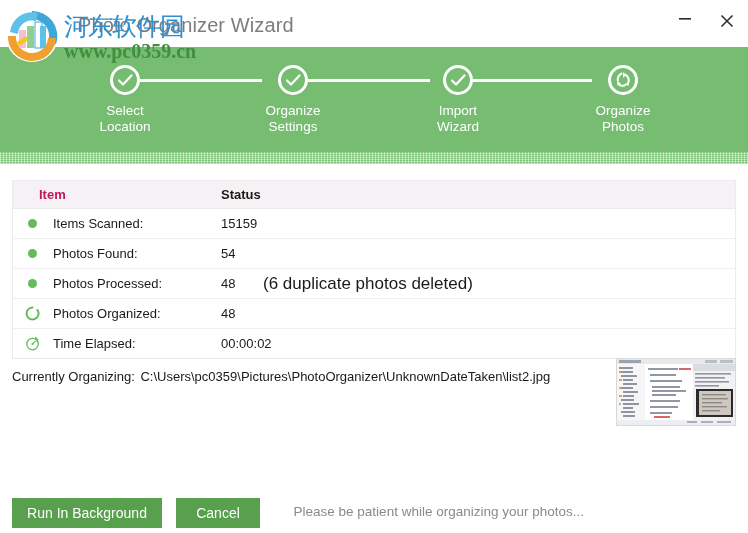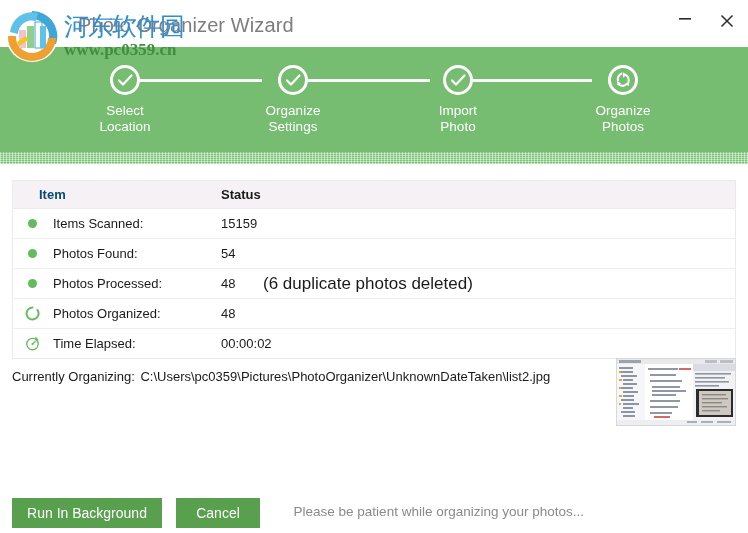--- a/index.html
+++ b/index.html
@@ -77,21 +77,21 @@
     font-weight: normal;
     color: #2f8fd0;
     white-space: nowrap;
     letter-spacing: -1px;
   }
   .wm-url {
     position: absolute;
     left: 62px;
     top: 36px;
     font-family: "Liberation Serif", serif;
-    font-size: 17px;
+    font-size: 20px;
     font-weight: bold;
     color: #3f8f3f;
     white-space: nowrap;
   }
 
   
   .stepper-band {
     position: absolute;
     left: 0; top: 47px;
     width: 748px;
@@ -165,21 +165,21 @@
     background: #f6f1f4;
     border-bottom: 1px solid #eceaec;
     display: flex;
     align-items: center;
   }
   .th-item {
     position: absolute;
     left: 26px;
     font-size: 13px;
     font-weight: bold;
-    color: #0c4a6e;
+    color: #be185d;
   }
   .th-status {
     position: absolute;
     left: 208px;
     font-size: 13px;
     font-weight: bold;
     color: #1a1a1a;
   }
   .thead { position: relative; }
 
@@ -331,21 +331,21 @@
 Settings</div>
     </div>
 
     <div class="step" style="left:398px;">
       <div class="step-circle">
         <svg width="24" height="24" viewBox="0 0 24 24">
           <path d="M6 12.5 L10 16.5 L18.5 7.5" stroke="#ffffff" stroke-width="2.2" fill="none" stroke-linecap="round" stroke-linejoin="round"></path>
         </svg>
       </div>
       <div class="step-label">Import
-Photo</div>
+Wizard</div>
     </div>
 
     <div class="step" style="left:563px;">
       <div class="step-circle">
         <svg width="24" height="24" viewBox="0 0 24 24">
           <g fill="#ffffff">
             <path d="M12 4.2 L15.4 7.0 L12 9.8 Z"></path>
             <path d="M6.6 17.6 L6.0 13.2 L10.0 15.3 Z"></path>
             <path d="M17.8 13.5 L14.0 15.9 L17.9 18.0 Z"></path>
           </g>

